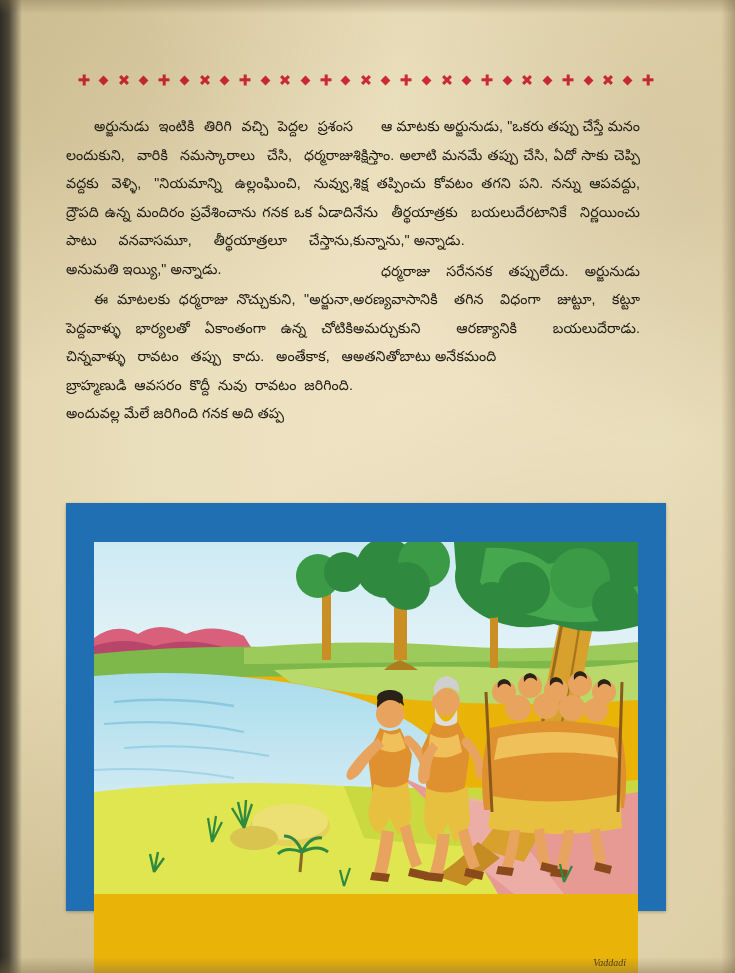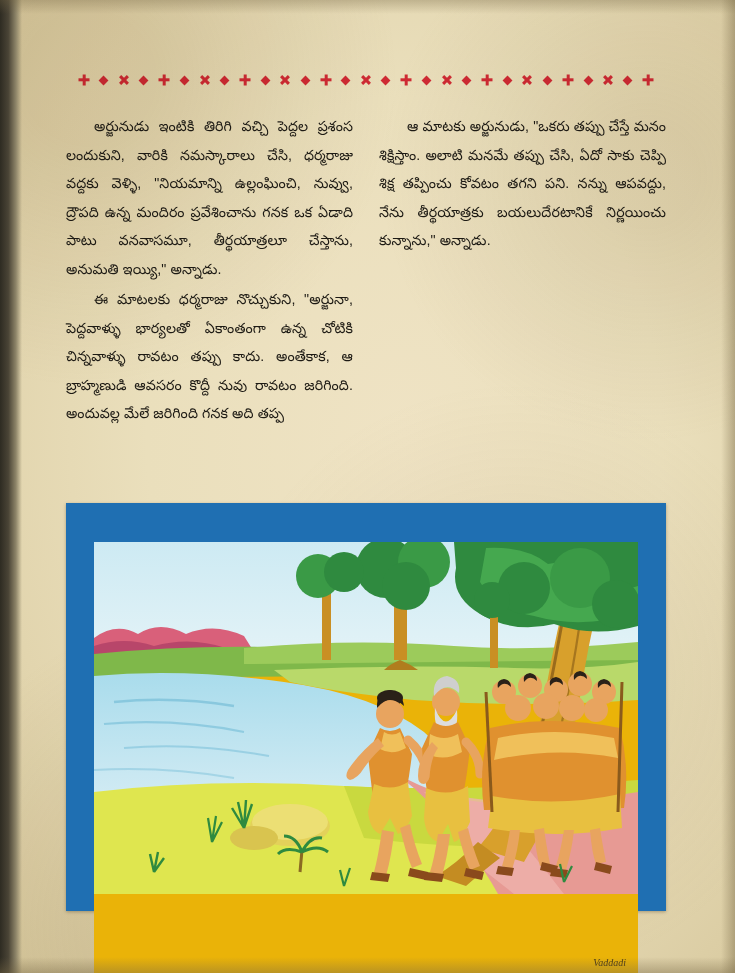--- a/index.html
+++ b/index.html
@@ -116,21 +116,20 @@
   }
   .orn-x::after { transform: translate(-50%,-50%) rotate(-45deg); }
 
   
   .columns {
     position: absolute;
     left: 66px;
     top: 112px;
     width: 600px;
     display: flex;
-    gap: 26px;
     z-index: 3;
   }
   .col {
     width: 287px;
   }
   .para {
     font-family: "Liberation Sans", sans-serif;
     font-size: 14.2px;
     line-height: 28.5px;
     color: #1d1a14;
@@ -218,20 +217,21 @@
     <span class="orn-star"></span>
   </div>
 
   <div class="columns">
     <div class="col">
       <p class="para indent">అర్జునుడు ఇంటికి తిరిగి వచ్చి పెద్దల ప్రశంస లందుకుని, వారికి నమస్కారాలు చేసి, ధర్మరాజు వద్దకు వెళ్ళి, "నియమాన్ని ఉల్లంఘించి, నువ్వు, ద్రౌపది ఉన్న మందిరం ప్రవేశించాను గనక ఒక ఏడాది పాటు వనవాసమూ, తీర్థయాత్రలూ చేస్తాను, అనుమతి ఇయ్యి," అన్నాడు.</p>
       <p class="para indent last">ఈ మాటలకు ధర్మరాజు నొచ్చుకుని, "అర్జునా, పెద్దవాళ్ళు భార్యలతో ఏకాంతంగా ఉన్న చోటికి చిన్నవాళ్ళు రావటం తప్పు కాదు. అంతేకాక, ఆ బ్రాహ్మణుడి ఆవసరం కొద్దీ నువు రావటం జరిగింది. అందువల్ల మేలే జరిగింది గనక అది తప్ప</p>
     </div>
     <div class="col">
       <p class="para indent">ఆ మాటకు అర్జునుడు, "ఒకరు తప్పు చేస్తే మనం శిక్షిస్తాం. అలాటి మనమే తప్పు చేసి, ఏదో సాకు చెప్పి శిక్ష తప్పించు కోవటం తగని పని. నన్ను ఆపవద్దు, నేను తీర్థయాత్రకు బయలుదేరటానికే నిర్ణయించు కున్నాను," అన్నాడు.</p>
+      <p class="para indent last">ధర్మరాజు సరేననక తప్పులేదు. అర్జునుడు అరణ్యవాసానికి తగిన విధంగా జుట్టూ, కట్టూ అమర్చుకుని ఆరణ్యానికి బయలుదేరాడు. అతనితోబాటు అనేకమంది</p>
     </div>
   </div>
 
   <div class="illus-wrap">
     <div class="illus">
       <svg width="544" height="352" viewBox="0 0 544 352" xmlns="http://www.w3.org/2000/svg">
         <defs>
           <linearGradient id="sky" x1="0" y1="0" x2="0" y2="1">
             <stop offset="0%" stop-color="#cdeaf3"></stop>
             <stop offset="100%" stop-color="#e4f3f7"></stop>

